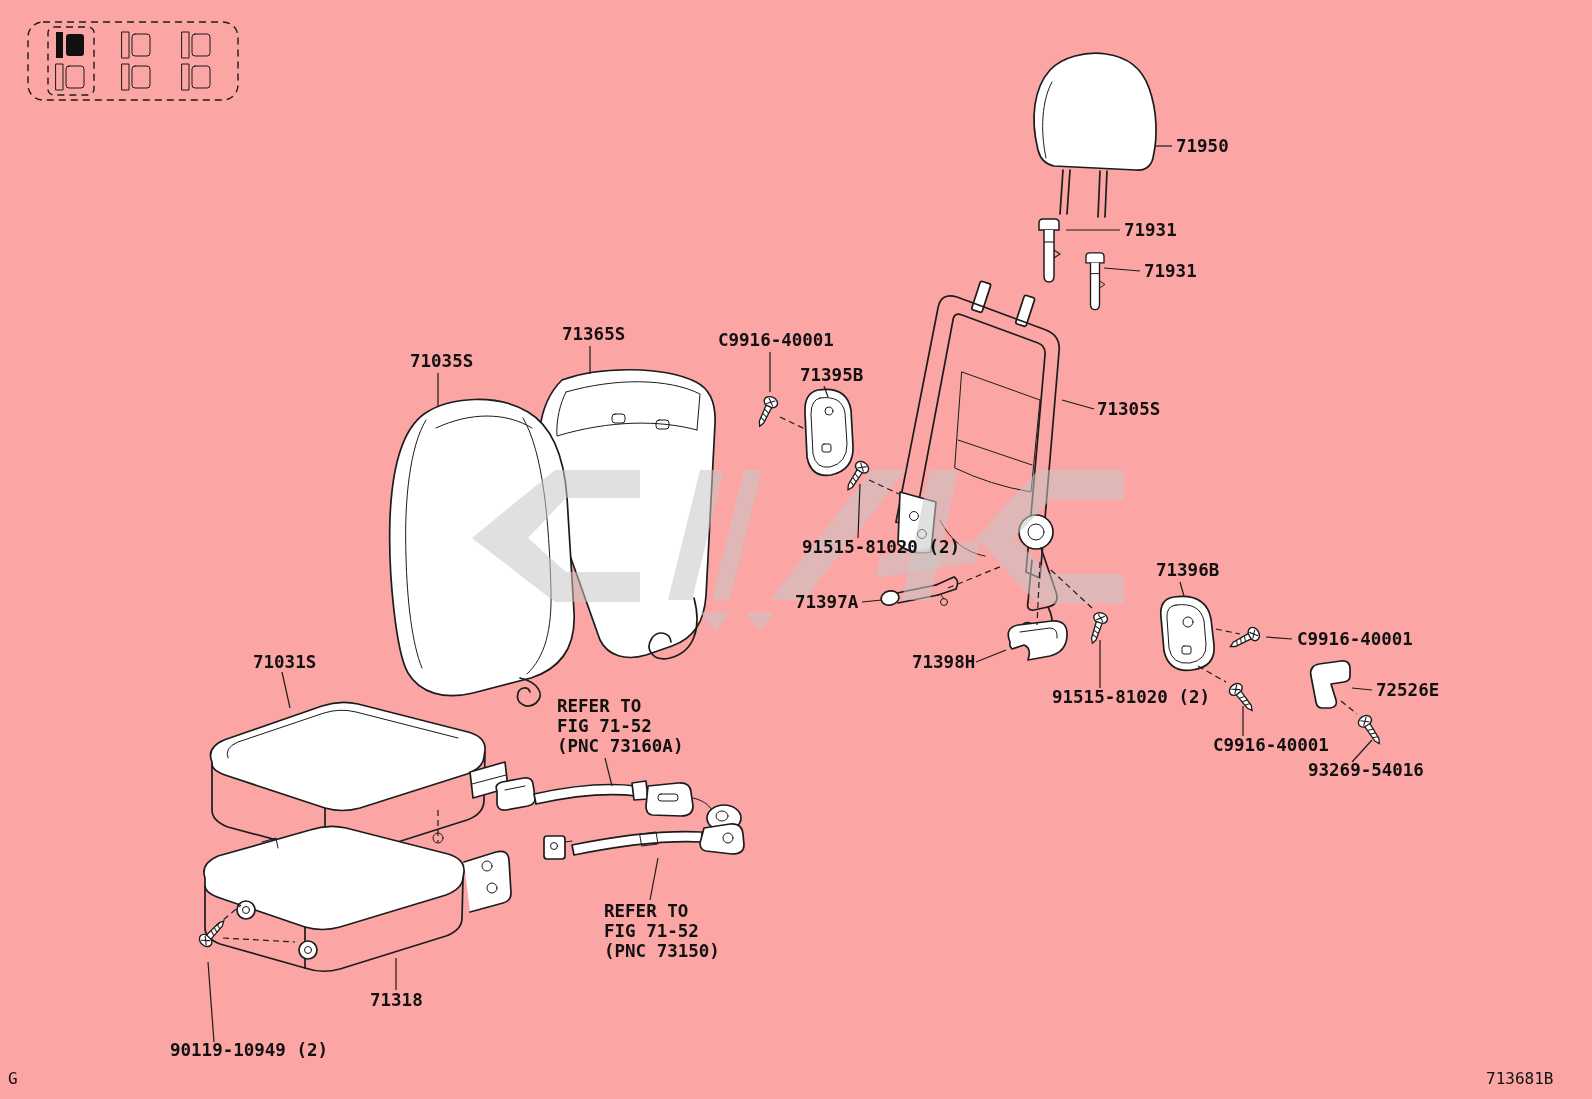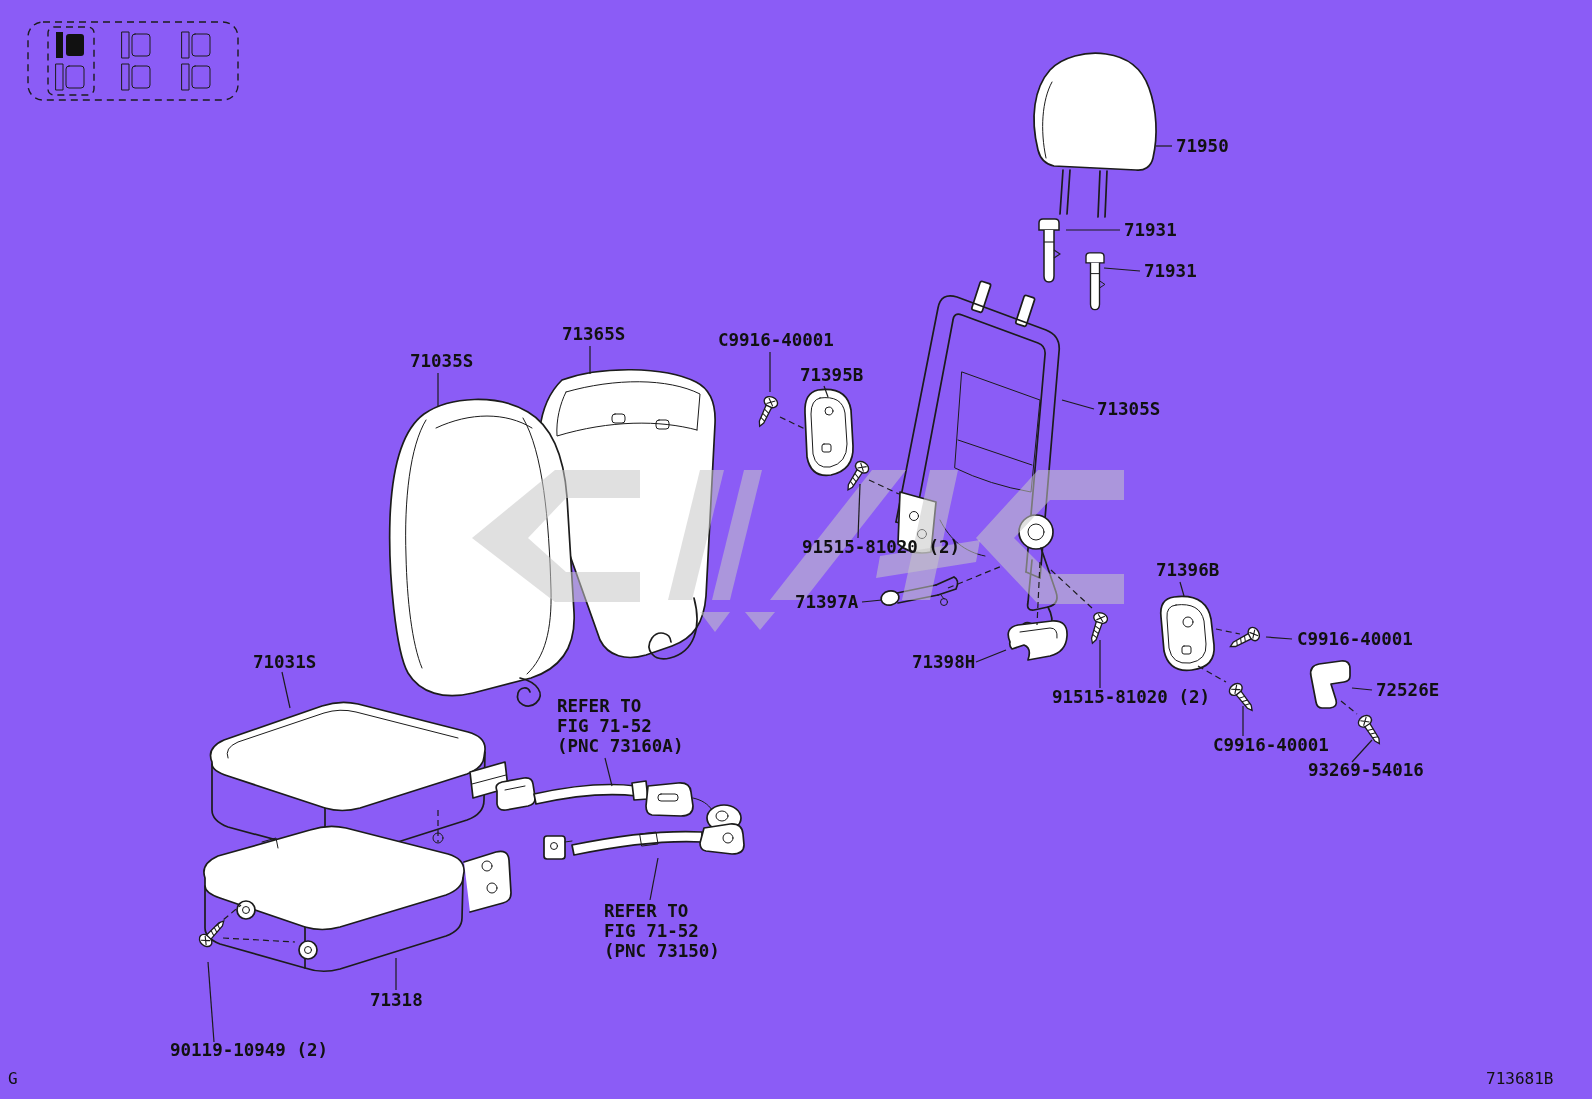--- a/index.html
+++ b/index.html
@@ -1,16 +1,16 @@
 <!DOCTYPE html>
 <html><head>
 <meta charset="utf-8">
 <style>
   html,body{margin:0;padding:0;background:#ffffff;}
-  .page{position:relative;width:1592px;height:1099px;background:#8b5cf6;overflow:hidden;
+  .page{position:relative;width:1592px;height:1099px;background:#fca5a5;overflow:hidden;
         font-family:"DejaVu Sans Mono", monospace;}
   svg{position:absolute;left:0;top:0;}
   .ln{fill:none;stroke:#1c1c1c;stroke-width:1.7;stroke-linecap:round;stroke-linejoin:round;}
   .lnf{fill:#ffffff;stroke:#1c1c1c;stroke-width:1.7;stroke-linecap:round;stroke-linejoin:round;}
   .thin{fill:none;stroke:#1c1c1c;stroke-width:1;stroke-linecap:round;stroke-linejoin:round;}
   .dash{fill:none;stroke:#1c1c1c;stroke-width:1.2;stroke-dasharray:6 4;}
   .dash2{fill:none;stroke:#1c1c1c;stroke-width:1.4;stroke-dasharray:7 5;}
   .lead{fill:none;stroke:#1c1c1c;stroke-width:1.2;}
   .lbl{font:700 17.5px "DejaVu Sans Mono", monospace;fill:#111;}
   .corner{font:400 16px "DejaVu Sans Mono", monospace;fill:#111;}

